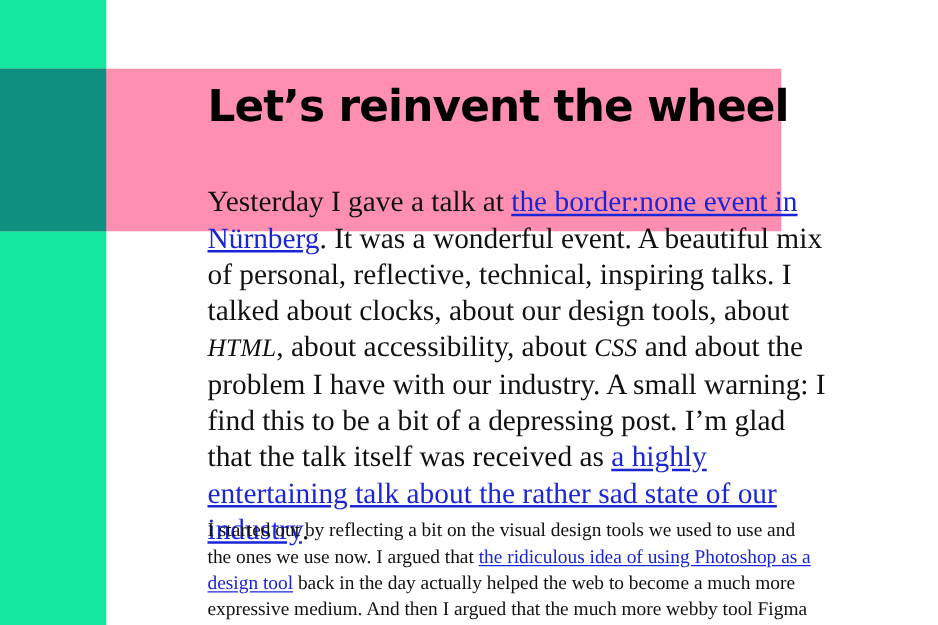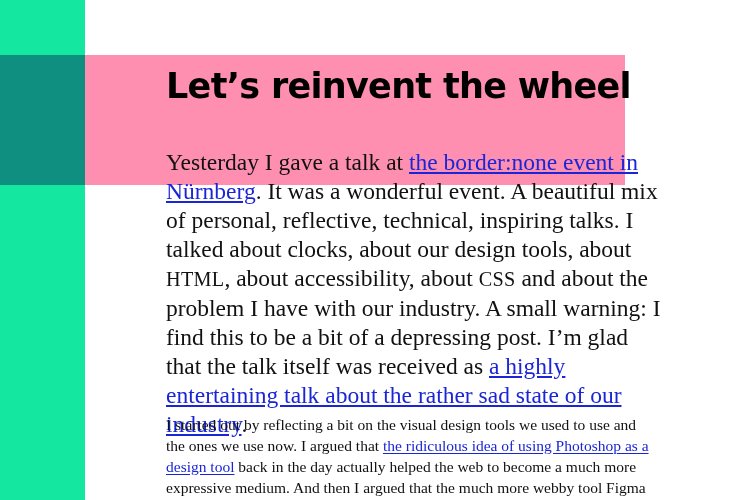--- a/index.html
+++ b/index.html
@@ -90,20 +90,21 @@
   a.link {
     color: #1a25d6;
     text-decoration: underline;
     text-underline-offset: 2px;
   }
 
   .sc {
     font-variant: small-caps;
     font-size: 0.86em;
     letter-spacing: 0.3px;
+    font-style: italic;
   }
 </style>
 </head>
 <body>
 
 <div class="deco-green"></div>
 <div class="deco-pink"></div>
 <div class="deco-overlap"></div>
 
 <article class="article">

